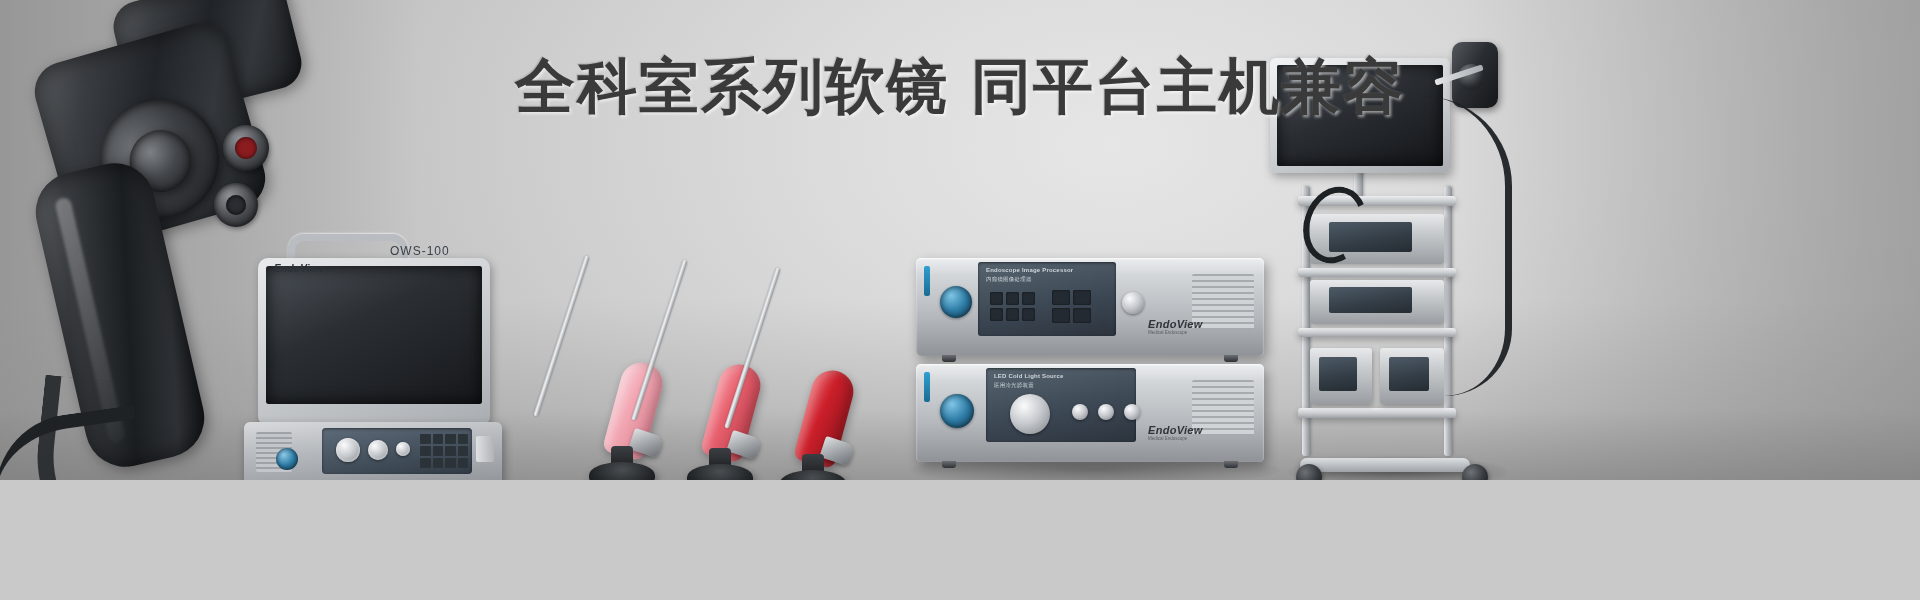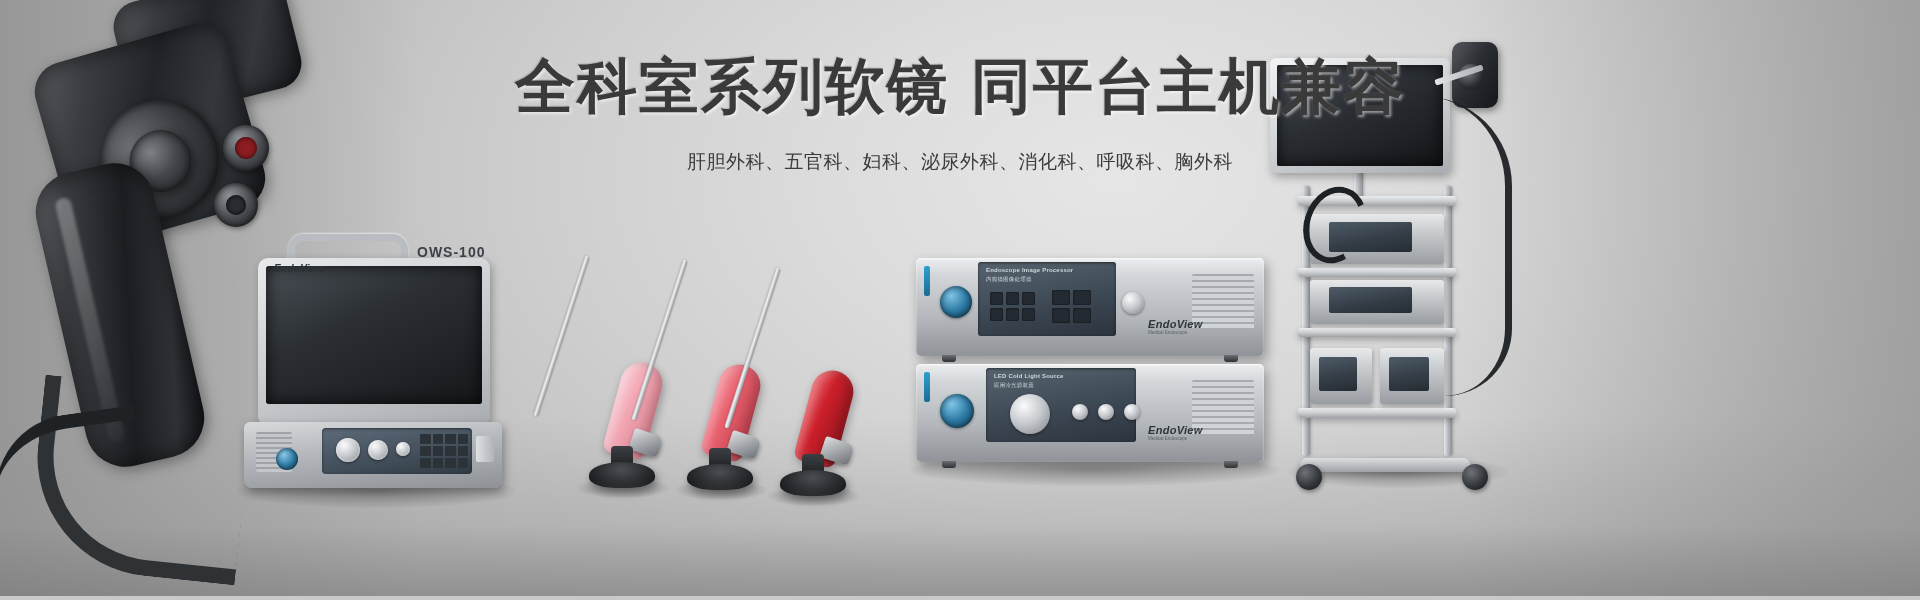--- a/index.html
+++ b/index.html
@@ -4,21 +4,21 @@
 <style>
   * { margin:0; padding:0; box-sizing:border-box; }
   html,body { width:1920px; height:600px; overflow:hidden; }
   body {
     font-family:"Liberation Sans", sans-serif;
     background:#c9c9c9;
   }
 
   #banner {
     position:relative;
-    width:1920px; height:596px;
+    width:1920px; height:480px;
     overflow:hidden;
     background:
       radial-gradient(ellipse 900px 560px at 58% 30%, #e6e6e6 0%, #dcdcdc 32%, #cfcfcf 62%, #c3c3c3 85%, #bdbdbd 100%);
   }
   
   #vignette-left {
     position:absolute; left:0; top:0; width:420px; height:600px;
     background:linear-gradient(to right, rgba(120,120,120,.55), rgba(150,150,150,0));
     pointer-events:none;
   }
@@ -198,22 +198,22 @@
     background:linear-gradient(170deg,#5d6a78 0%,#424e5a 60%,#303a44 100%);
     border-radius:4px;
     box-shadow:inset 0 1px 3px rgba(0,0,0,.5);
   }
   .cs-brand {
     position:absolute; left:16px; top:5px;
     font-size:10px; font-style:italic; font-weight:bold;
     color:#2c3238; letter-spacing:.3px;
   }
   .cs-model {
-    position:absolute; left:159px; top:-14px;
-    font-size:14px; font-weight:bold; color:#3b4148; letter-spacing:1px;
+    position:absolute; left:132px; top:-14px;
+    font-size:12px; font-weight:normal; color:#3b4148; letter-spacing:1px;
   }
   .cs-knob {
     position:absolute; border-radius:50%;
     background:radial-gradient(circle at 34% 30%, #fbfbfc 0%, #c9ccd0 45%, #83878c 100%);
     box-shadow:0 1px 3px rgba(0,0,0,.45), inset 0 0 3px rgba(255,255,255,.8);
   }
   .cs-knob-a { left:92px; top:16px; width:24px; height:24px; }
   .cs-knob-b { left:124px; top:18px; width:20px; height:20px; }
   .cs-knob-c { left:152px; top:20px; width:14px; height:14px; }
   .cs-keys {
@@ -412,21 +412,20 @@
 
   <div id="vignette-left"></div>
   <div id="vignette-right"></div>
   <div id="vignette-bottom"></div>
   <div id="floor-shadow"></div>
 
   <div id="text-block">
     <div id="headline">
       <span>全科室系列软镜</span><span class="gap"></span><span>同平台主机兼容</span>
     </div>
-    <div id="spec-cn">肝胆外科、五官科、妇科、泌尿外科、消化科、呼吸科、胸外科</div>
   </div>
 
   <div id="endoscope-head" class="prod">
     <div class="eh-stub"></div>
     <div class="eh-stub2"></div>
     <div class="eh-body eh-top"></div>
     <div class="eh-body eh-mid">
       <div class="eh-dial eh-dial-lg"></div>
       <div class="eh-dial eh-dial-sm"></div>
     </div>

